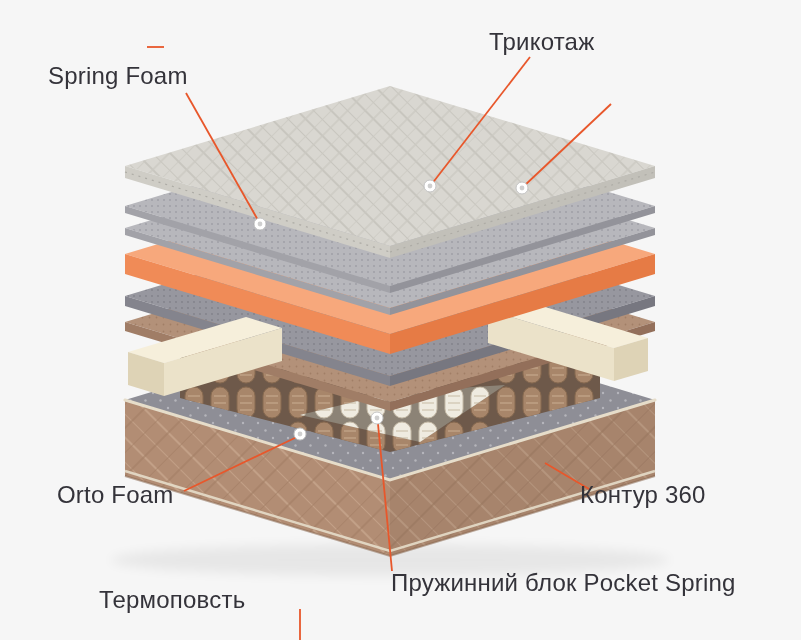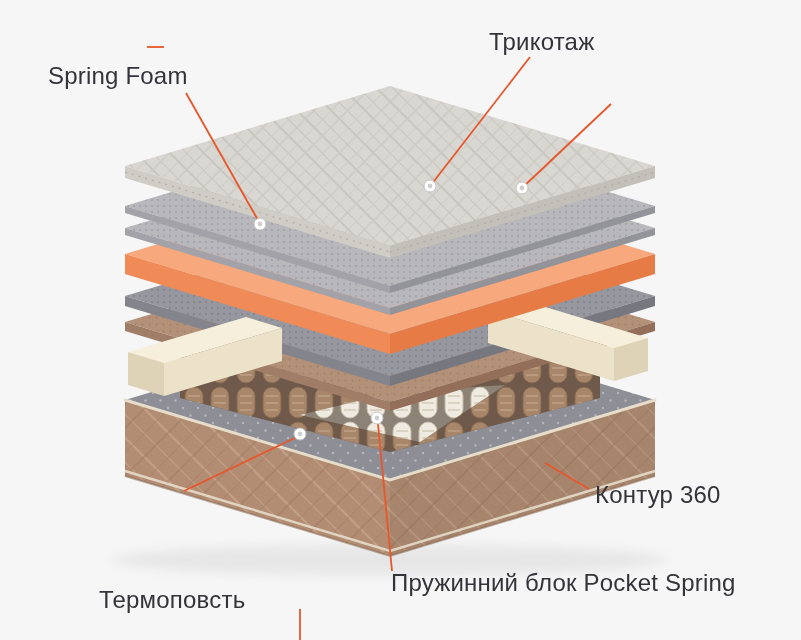--- a/index.html
+++ b/index.html
@@ -163,17 +163,18 @@
       </g>
       <g>
         <circle cx="377" cy="418" r="6" fill="#ffffff" stroke="#c4c4c4" stroke-width="1"></circle>
         <circle cx="377" cy="418" r="2.4" fill="#cfcfcf"></circle>
       </g>
     </g>
   </svg>
 
   <div class="lbl" style="left:489px;top:28px">Трикотаж</div>
   <div class="lbl" style="left:48px;top:62px">Spring Foam</div>
-  <div class="lbl" style="left:595px;top:481px">Контур 360</div>
+  <div class="lbl" style="left:57px;top:481px">Orto Foam</div>
+  <div class="lbl" style="left:580px;top:481px">Контур 360</div>
   <div class="lbl" style="left:99px;top:586px">Термоповсть</div>
   <div class="lbl" style="left:391px;top:569px">Пружинний блок Pocket Spring</div>
 
 </div>
 
 </body></html>

